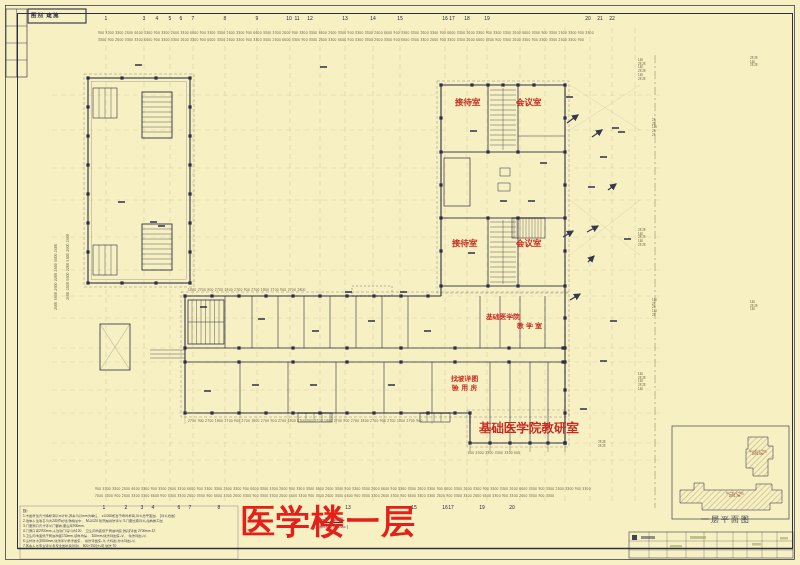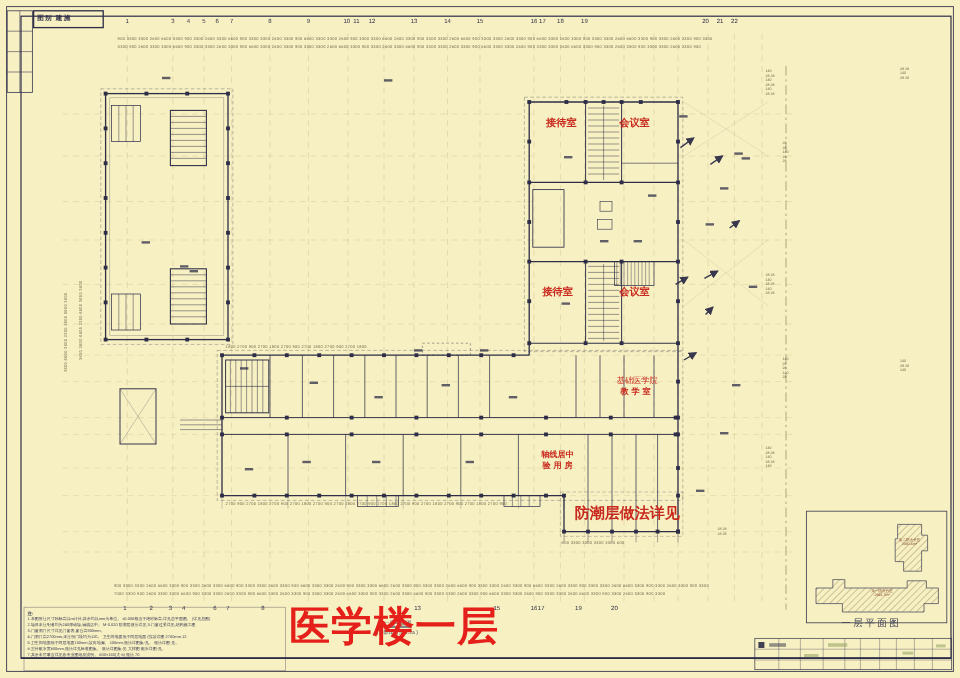--- a/index.html
+++ b/index.html
@@ -453,25 +453,25 @@
       <div class="axis-num" style="left: 445px; top: 504px;">16</div>
       <div class="axis-num" style="left: 451px; top: 504px;">17</div>
       <div class="axis-num" style="left: 482px; top: 504px;">19</div>
       <div class="axis-num" style="left: 512px; top: 504px;">20</div>
     </div>
   <div id="labels">
       <div class="red-label" style="left: 455px; top: 97px; font-size: 8.5px; font-weight: bold;">接待室</div>
       <div class="red-label" style="left: 516px; top: 97px; font-size: 8.5px; font-weight: bold;">会议室</div>
       <div class="red-label" style="left: 452px; top: 238px; font-size: 8.5px; font-weight: bold;">接待室</div>
       <div class="red-label" style="left: 516px; top: 238px; font-size: 8.5px; font-weight: bold;">会议室</div>
-      <div class="red-label" style="left: 514px; top: 312px; font-size: 6.8px; font-weight: normal;">基础医学院</div>
+      <div class="red-label" style="left: 486px; top: 312px; font-size: 6.8px; font-weight: bold;">基础医学院</div>
       <div class="red-label" style="left: 517px; top: 321px; font-size: 6.8px; font-weight: bold;">教 学 室</div>
-      <div class="red-label" style="left: 451px; top: 374px; font-size: 6.8px; font-weight: bold;">轴线居中</div>
+      <div class="red-label" style="left: 451px; top: 374px; font-size: 6.8px; font-weight: bold;">找坡详图</div>
       <div class="red-label" style="left: 452px; top: 383px; font-size: 6.8px; font-weight: bold; text-align: center;">验 用 房</div>
-      <div class="red-label" style="left: 479px; top: 420px; font-size: 12.5px; font-weight: bold;">防潮层做法详见</div>
+      <div class="red-label" style="left: 479px; top: 420px; font-size: 12.5px; font-weight: bold;">基础医学院教研室</div>
     </div>
   <div id="dims">
       <div class="dim-row" style="left: 98px; top: 31px;">900 3300 3300 2600 6600 3300 900 3300 2600 3300 6600 900 3300 3300 2600 3300 900 6600 3300 3300 2600 900 3300 3300 6600 2600 3300 900 3300 3300 2600 6600 900 3300 3300 2600 3300 900 6600 3300 2600 3300 900 3300 3300 2600 6600 3300 900 3300 2600 3300 900 3300</div>
       <div class="dim-row" style="left: 98px; top: 38px;">3300 900 2600 3300 3300 6600 900 3300 3300 2600 3300 900 6600 3300 2600 3300 900 3300 3300 2600 6600 3300 900 3300 2600 3300 6600 900 3300 3300 2600 3300 900 6600 3300 3300 2600 900 3300 3300 2600 6600 3300 900 3300 2600 3300 900 3300 3300 2600 3300 900</div>
       <div class="dim-row" style="left: 95px; top: 487px;">900 3300 3300 2600 6600 3300 900 3300 2600 3300 6600 900 3300 3300 2600 3300 900 6600 3300 3300 2600 900 3300 3300 6600 2600 3300 900 3300 3300 2600 6600 900 3300 3300 2600 3300 900 6600 3300 2600 3300 900 3300 3300 2600 6600 3300 900 3300 2600 3300 900 3300</div>
       <div class="dim-row" style="left: 95px; top: 494px;">7000 3300 900 2600 3300 3300 6600 900 3300 3300 2600 3300 900 6600 3300 2600 3300 900 3300 3300 2600 6600 3300 900 3300 2600 3300 6600 900 3300 3300 2600 3300 900 6600 3300 3300 2600 900 3300 3300 2600 6600 3300 900 3300 2600 3300 900 3300</div>
       <div class="dim-row" style="left: 188px; top: 419px;">2700 900 2700 1800 2700 900 2700 1800 2700 900 2700 1800 2700 900 2700 1800 2700 900 2700 1800 2700 900 2700 1800 2700 900</div>
       <div class="dim-row" style="left: 468px; top: 451px;">600 3300 3300 3300 3300 600</div>
       <div class="dim-row" style="left: 188px; top: 288px;">1800 2700 900 2700 1800 2700 900 2700 1800 2700 900 2700 1800</div>
       <div class="dim-col" style="left: 54px; top: 310px;">3600 6600 3600 2200 3600 6600 3600</div>

